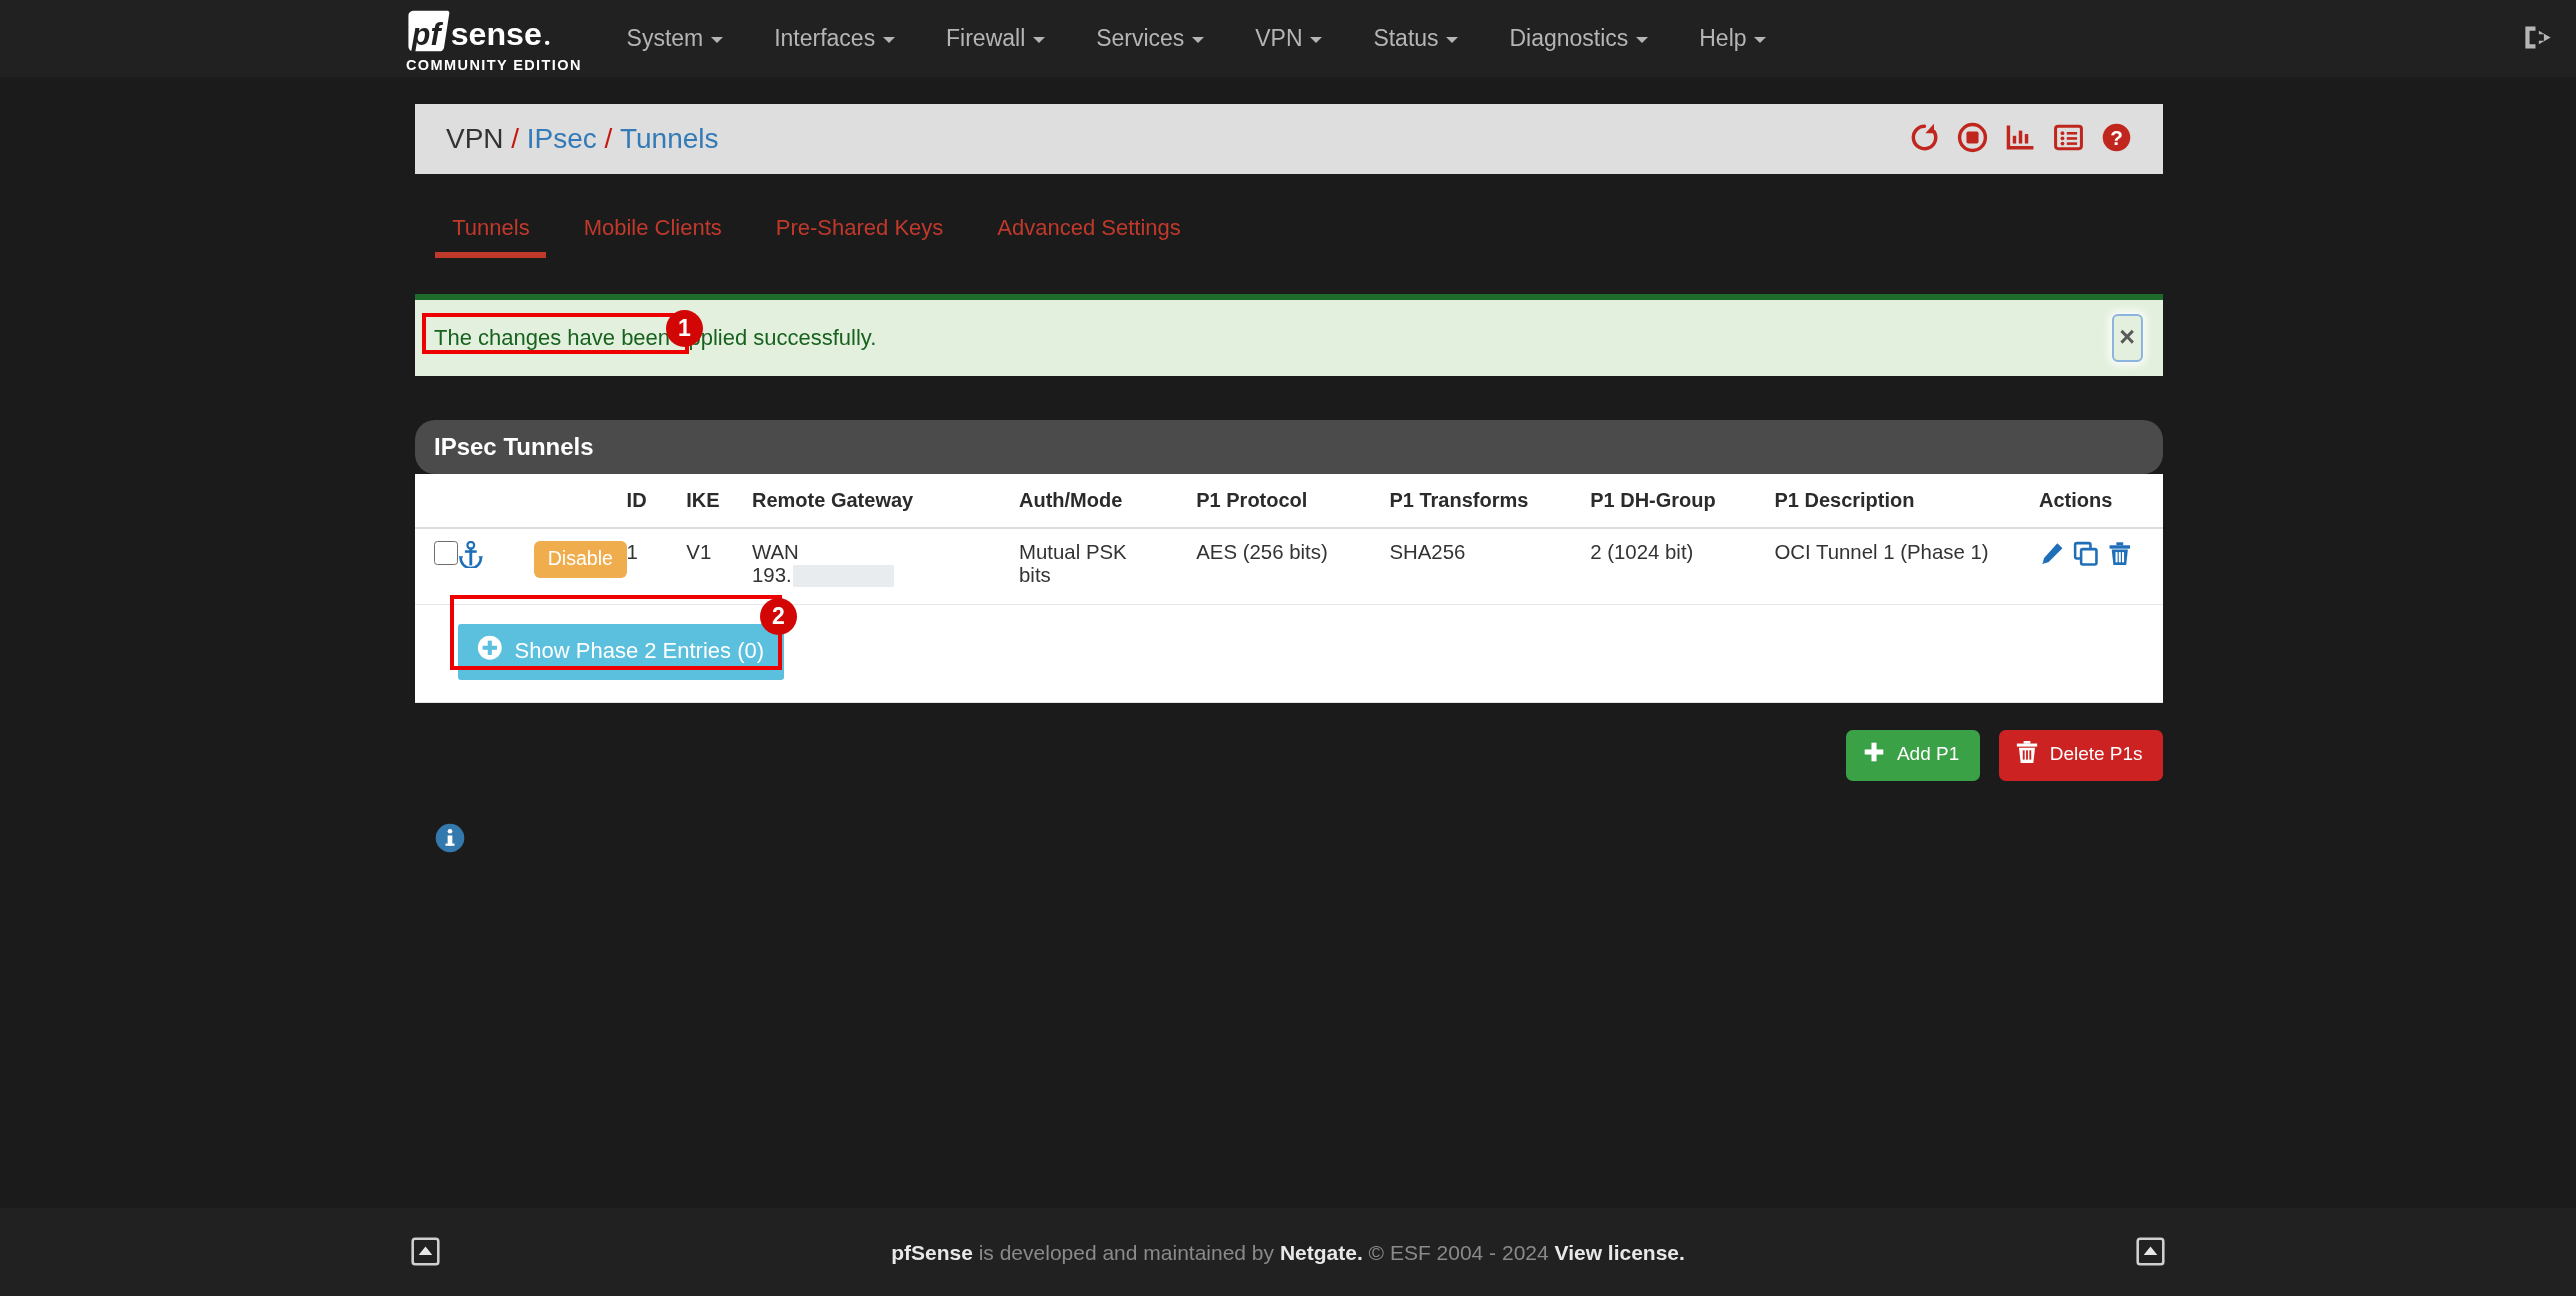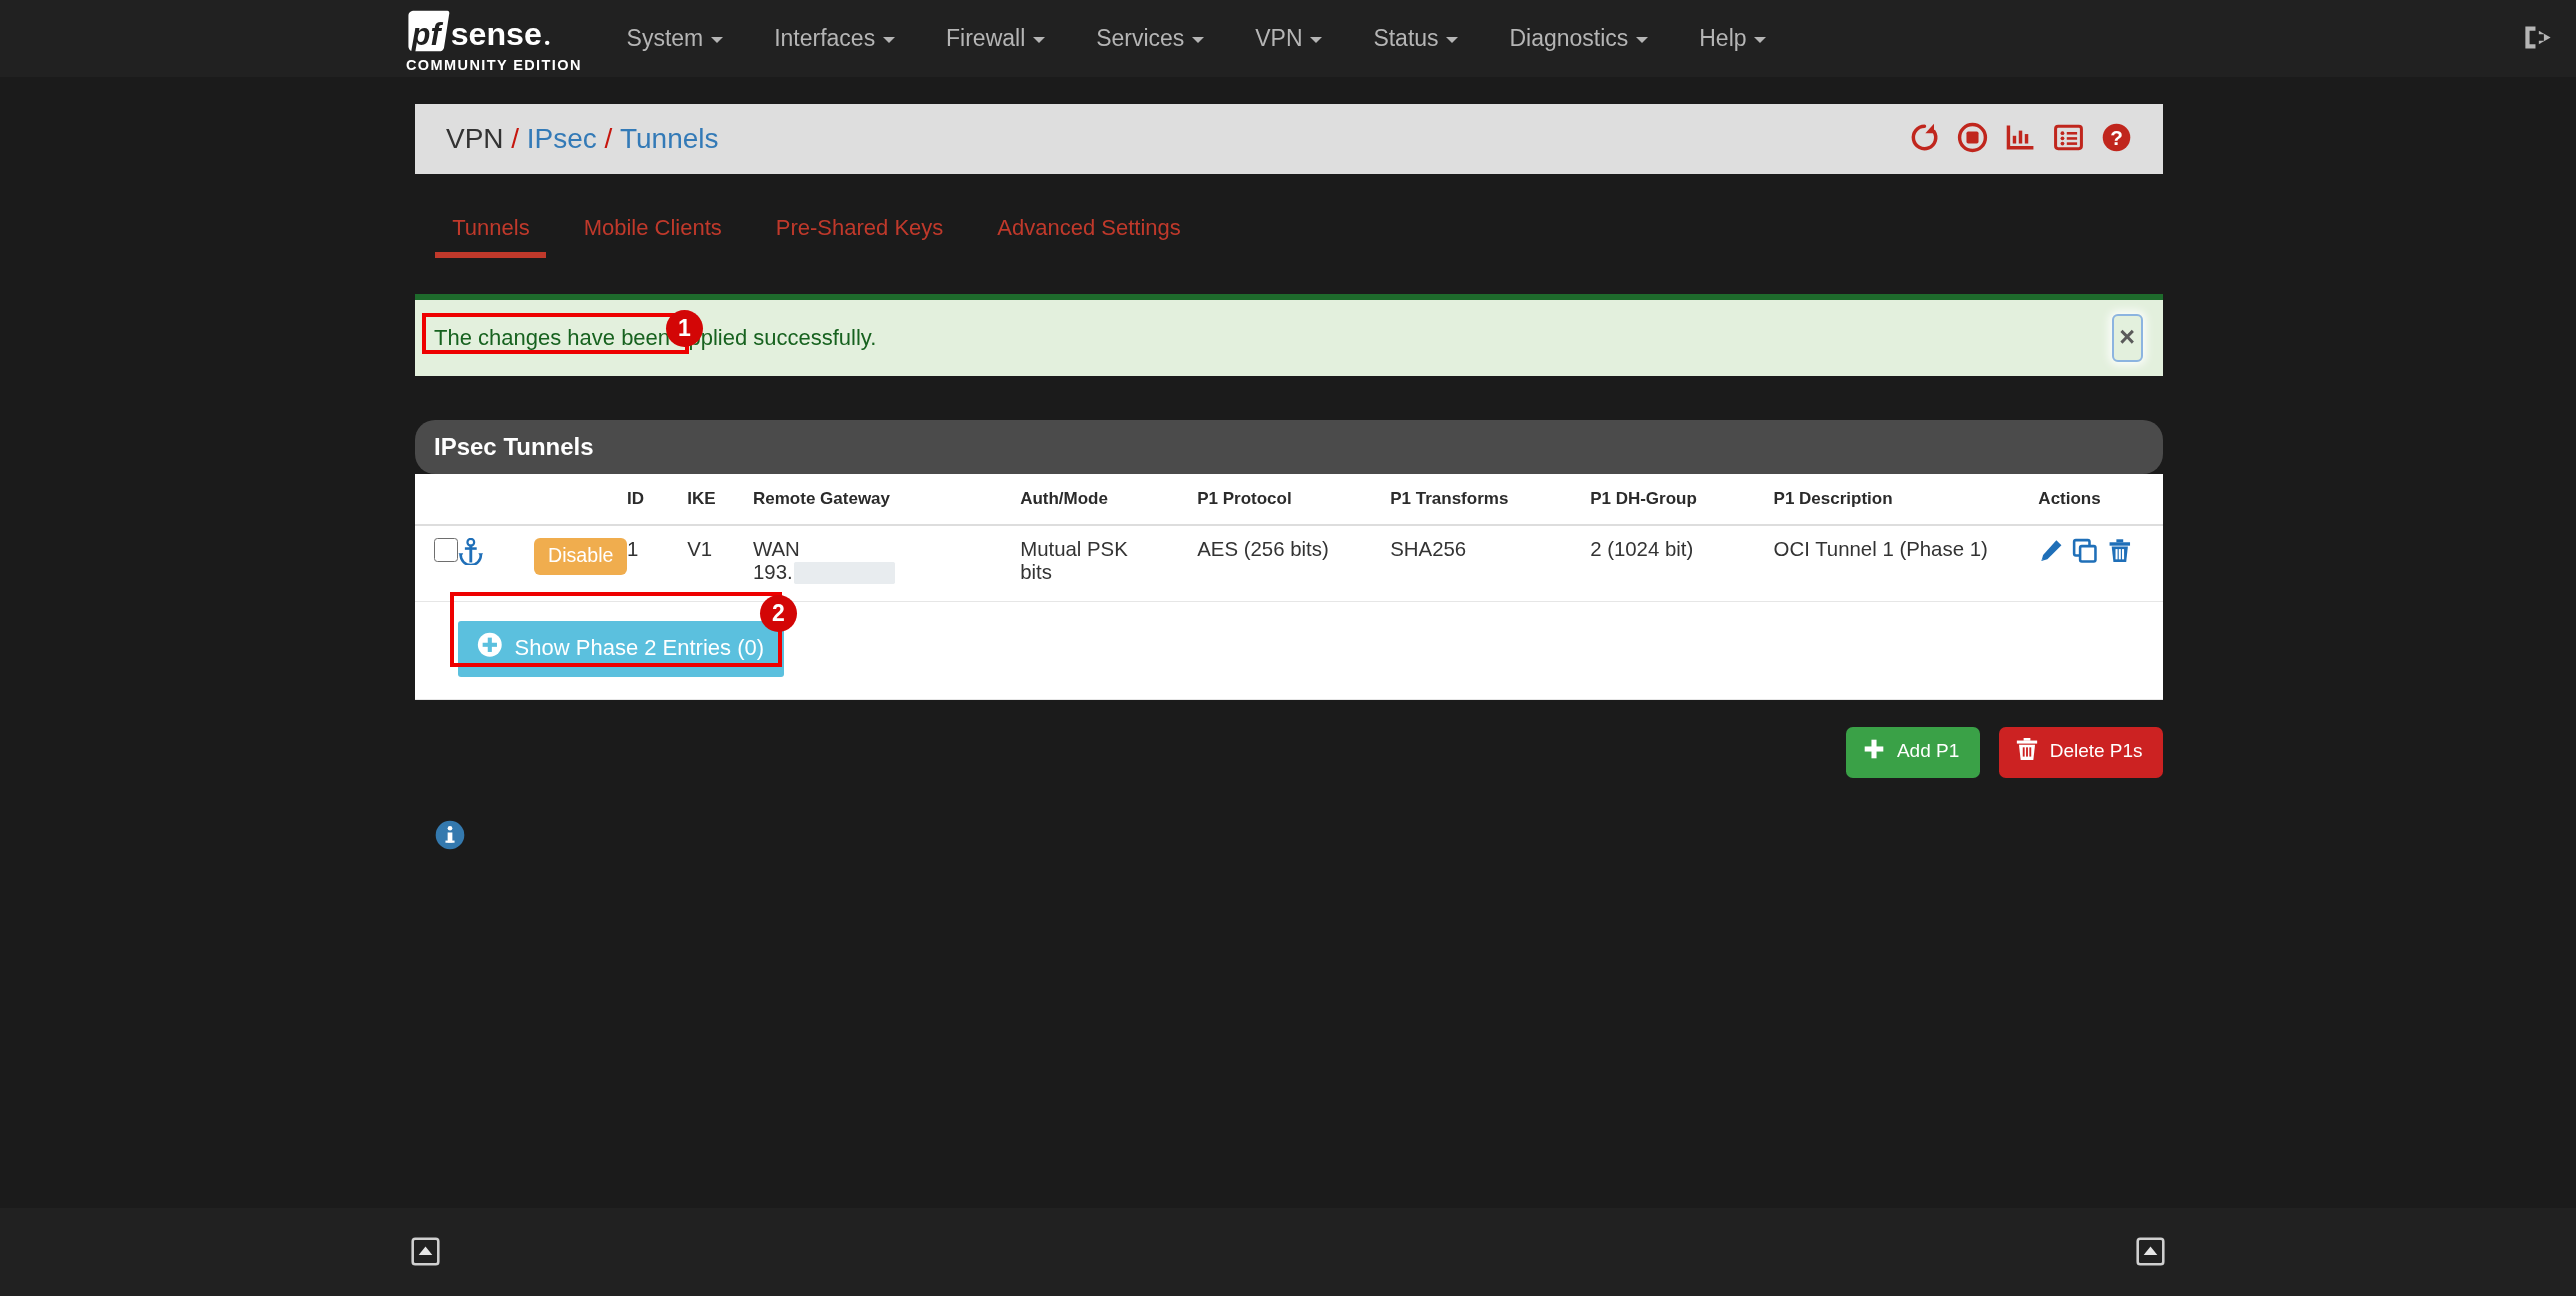--- a/index.html
+++ b/index.html
@@ -179,21 +179,21 @@
     font-weight: 700;
   }
   .panel-body { background: #fff; }
   table.ipsec {
     width: 100%;
     border-collapse: collapse;
     background: #fff;
   }
   table.ipsec thead th {
     text-align: left;
-    font-size: 17px;
+    font-size: 20px;
     color: #2b2b2b;
     font-weight: 700;
     padding: 15.3px 0 15.3px 0;
     border-bottom: 2.6px solid #dddddd;
     vertical-align: bottom;
     white-space: nowrap;
   }
   table.ipsec tbody td {
     font-size: 20.4px;
     color: #333;
@@ -557,20 +557,23 @@
 
   </div>
 
   <div class="footer">
     <span class="footer-corner fc-left">
       <svg width="29" height="29" viewBox="0 0 34 34" xmlns="http://www.w3.org/2000/svg">
         <rect x="2" y="2" width="30" height="30" rx="3" stroke="#d0d0d0" stroke-width="3" fill="none"></rect>
         <path d="M9 21 L17 11 L25 21 Z" fill="#e6e6e6"></path>
       </svg>
     </span>
+    <div class="footer-text">
+      <b>pfSense</b><span> is developed and maintained by </span><b>Netgate.</b><span> © ESF 2004 - 2024 </span><b>View license.</b>
+    </div>
     <span class="footer-corner fc-right">
       <svg width="29" height="29" viewBox="0 0 34 34" xmlns="http://www.w3.org/2000/svg">
         <rect x="2" y="2" width="30" height="30" rx="3" stroke="#d0d0d0" stroke-width="3" fill="none"></rect>
         <path d="M9 21 L17 11 L25 21 Z" fill="#e6e6e6"></path>
       </svg>
     </span>
   </div>
 
 </div>
 

